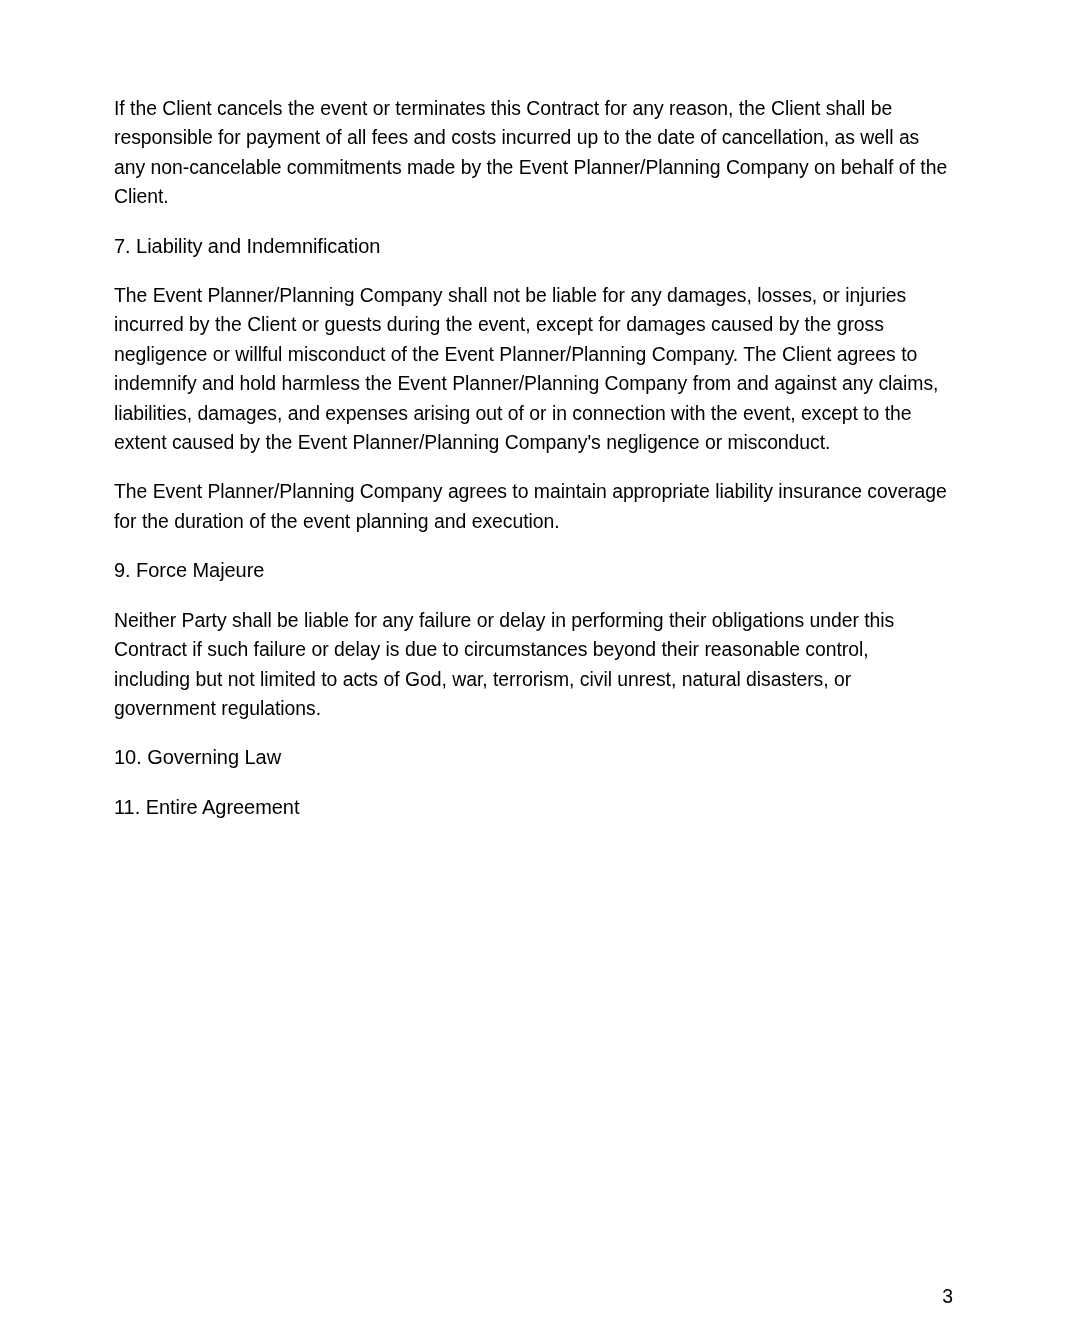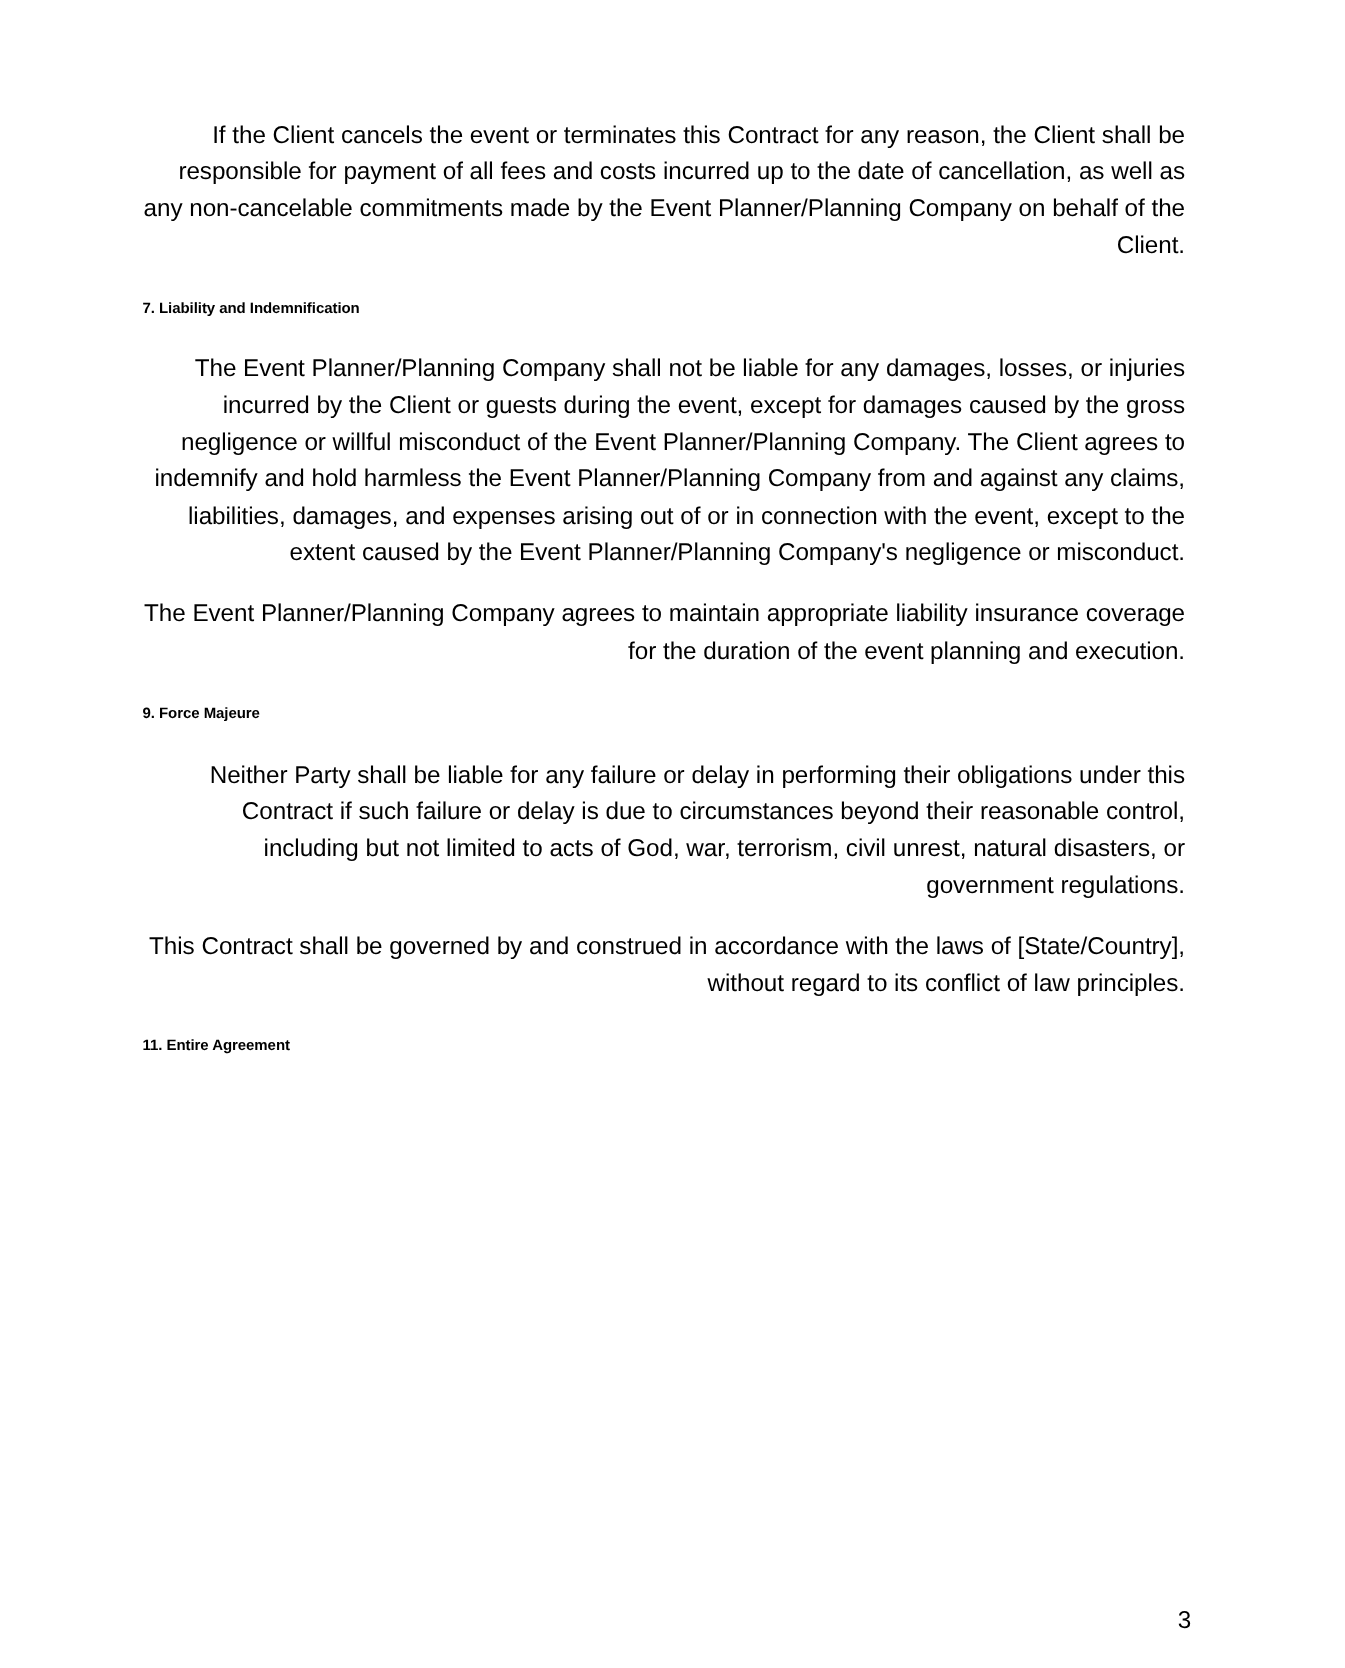--- a/index.html
+++ b/index.html
@@ -26,27 +26,27 @@
     left: 114px;
     top: 94px;
     width: 834px;
   }
   .para {
     font-size: 19.4px;
     line-height: 29.4px;
     font-weight: 400;
     letter-spacing: -0.05px;
     margin: 0 0 20px 0;
-    text-align: right;
+    text-align: left;
     word-spacing: 0.1px;
   }
   .heading {
-    font-size: 12px;
+    font-size: 20px;
     line-height: 29.4px;
-    font-weight: 700;
+    font-weight: 400;
     letter-spacing: -0.05px;
     margin: 0 0 20px 0;
     text-align: left;
   }
   .block + .block {
     margin-top: 0;
   }
   .page-number {
     position: absolute;
     right: 123px;
@@ -71,22 +71,22 @@
 
     <p class="para block">The Event Planner/Planning Company shall not be liable for any damages, losses, or injuries incurred by the Client or guests during the event, except for damages caused by the gross negligence or willful misconduct of the Event Planner/Planning Company. The Client agrees to indemnify and hold harmless the Event Planner/Planning Company from and against any claims, liabilities, damages, and expenses arising out of or in connection with the event, except to the extent caused by the Event Planner/Planning Company's negligence or misconduct.</p>
 
 
     <p class="para block">The Event Planner/Planning Company agrees to maintain appropriate liability insurance coverage for the duration of the event planning and execution.</p>
 
     <h2 class="heading block">9. Force Majeure</h2>
 
     <p class="para block">Neither Party shall be liable for any failure or delay in performing their obligations under this Contract if such failure or delay is due to circumstances beyond their reasonable control, including but not limited to acts of God, war, terrorism, civil unrest, natural disasters, or government regulations.</p>
 
+    <h2 class="heading block">10. Governing Law</h2>
 
-    <p class="para block">This Contract shall be governed by and construed in accordance with the laws of [State/Country], without regard to its conflict of law principles.</p>
 
     <h2 class="heading block">11. Entire Agreement</h2>
 
 
 
 
   </div>
 
   <div class="page-number">3</div>
 

